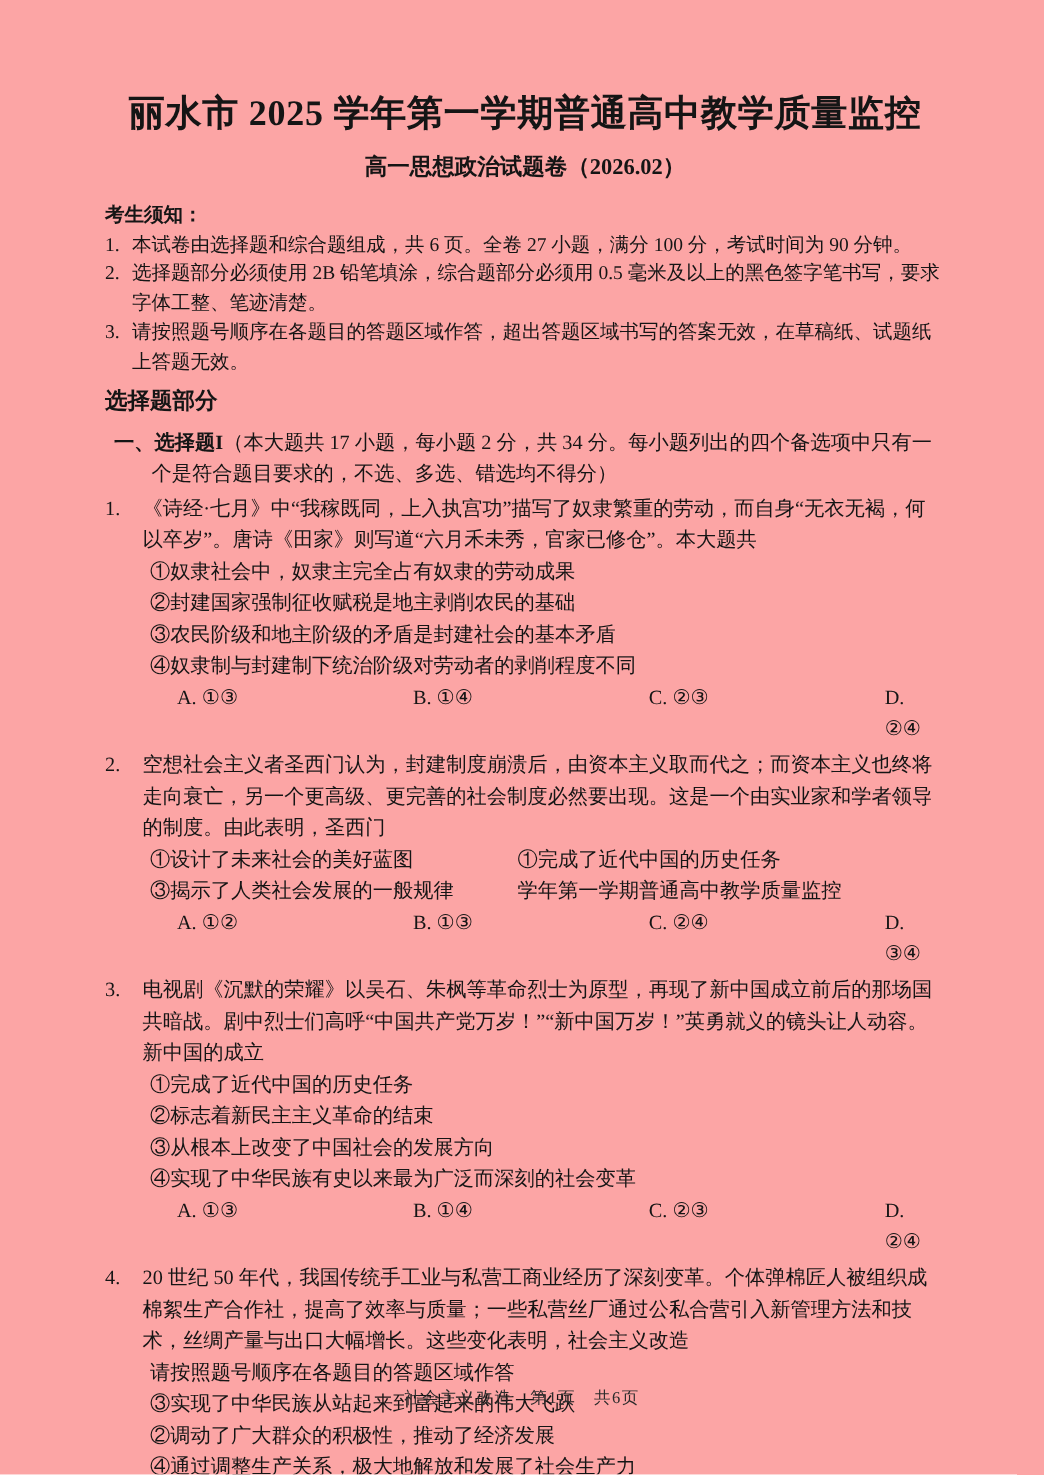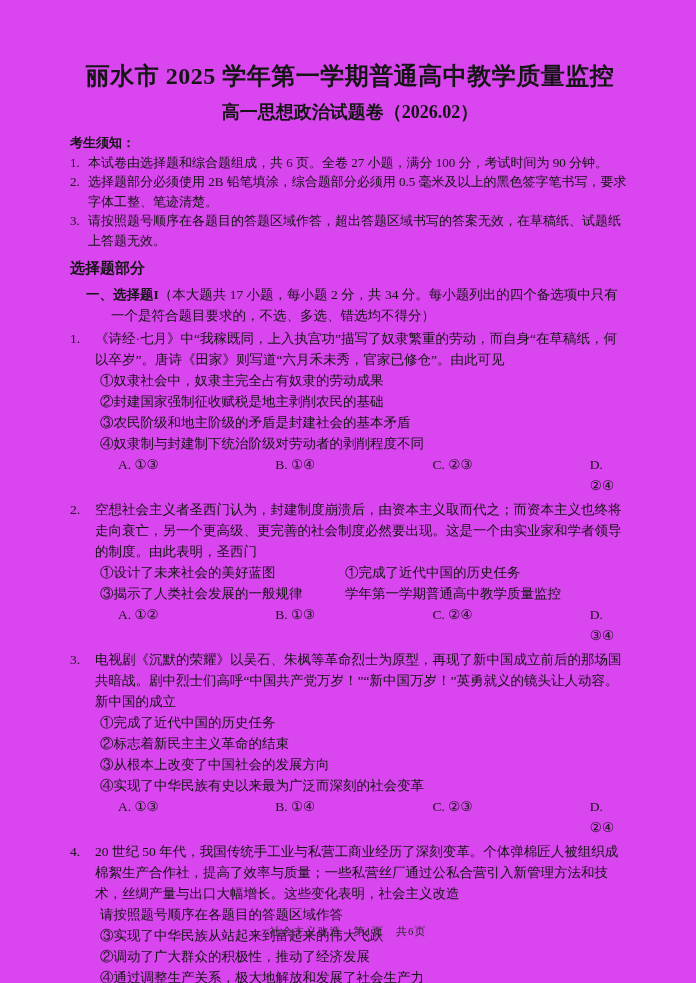--- a/index.html
+++ b/index.html
@@ -7,53 +7,53 @@
     padding: 0;
     background: #ffffff;
     font-family: "Liberation Serif", "DejaVu Serif", serif;
     color: #151515;
   }
   .page {
     position: relative;
     width: 696px;
     height: 983px;
     margin: 0 auto;
-    background: #d946ef;
+    background: #fca5a5;
     box-sizing: border-box;
     padding: 60px 66px 0 70px;
     overflow: hidden;
   }
   .exam-title {
     margin: 0;
     text-align: center;
     font-size: 24px;
     font-weight: bold;
     letter-spacing: 0.5px;
     line-height: 32px;
   }
   .exam-subtitle {
     margin: 9px 0 10px 0;
     text-align: center;
-    font-size: 18px;
+    font-size: 15px;
     font-weight: bold;
     line-height: 22px;
   }
   .notice { font-size: 13px; line-height: 19.5px; }
   .notice-head { font-weight: bold; }
   .nitem { position: relative; padding-left: 18px; }
   .nnum { position: absolute; left: 0; top: 0; }
   .section-title {
     text-align: left;
     font-size: 15px;
     font-weight: bold;
     margin: 8px 0 6px 0;
     line-height: 20px;
   }
   .part-intro {
-    margin: 0 0 2px 16px;
+    margin: 0 0 2px 6px;
     font-size: 13.5px;
     line-height: 21px;
     padding-left: 25px;
     text-indent: -25px;
   }
   .part-label { font-weight: bold; }
   .question { font-size: 13.5px; line-height: 21px; margin-bottom: 3px; }
   .stem { position: relative; padding-left: 25px; }
   .qnum { position: absolute; left: 0; top: 0; }
   .subitem { padding-left: 30px; }
@@ -96,21 +96,21 @@
     </div>
   </div>
 
   <div class="section-title">选择题部分</div>
 
   <p class="part-intro"><span class="part-label">一、选择题I</span><span>（本大题共 17 小题，每小题 2 分，共 34 分。每小题列出的四个备选项中只有一个是符合题目要求的，不选、多选、错选均不得分）</span></p>
 
   <div class="question">
     <div class="stem">
       <span class="qnum">1.</span>
-      <span>《诗经·七月》中“我稼既同，上入执宫功”描写了奴隶繁重的劳动，而自身“在草稿纸，何以卒岁”。唐诗《田家》则写道“六月禾未秀，官家已修仓”。由此可见</span>
+      <span>《诗经·七月》中“我稼既同，上入执宫功”描写了奴隶繁重的劳动，而自身“无衣无褐，何以卒岁”。唐诗《田家》则写道“六月禾未秀，官家已修仓”。本大题共</span>
     </div>
     <div class="subitem">①奴隶社会中，奴隶主完全占有奴隶的劳动成果</div>
     <div class="subitem">②封建国家强制征收赋税是地主剥削农民的基础</div>
     <div class="subitem">③农民阶级和地主阶级的矛盾是封建社会的基本矛盾</div>
     <div class="subitem">④奴隶制与封建制下统治阶级对劳动者的剥削程度不同</div>
     <div class="choices">
       <span class="choice-a">A. ①③</span>
       <span class="choice-b">B. ①④</span>
       <span class="choice-c">C. ②③</span>
       <span class="choice-d">D. ②④</span>

